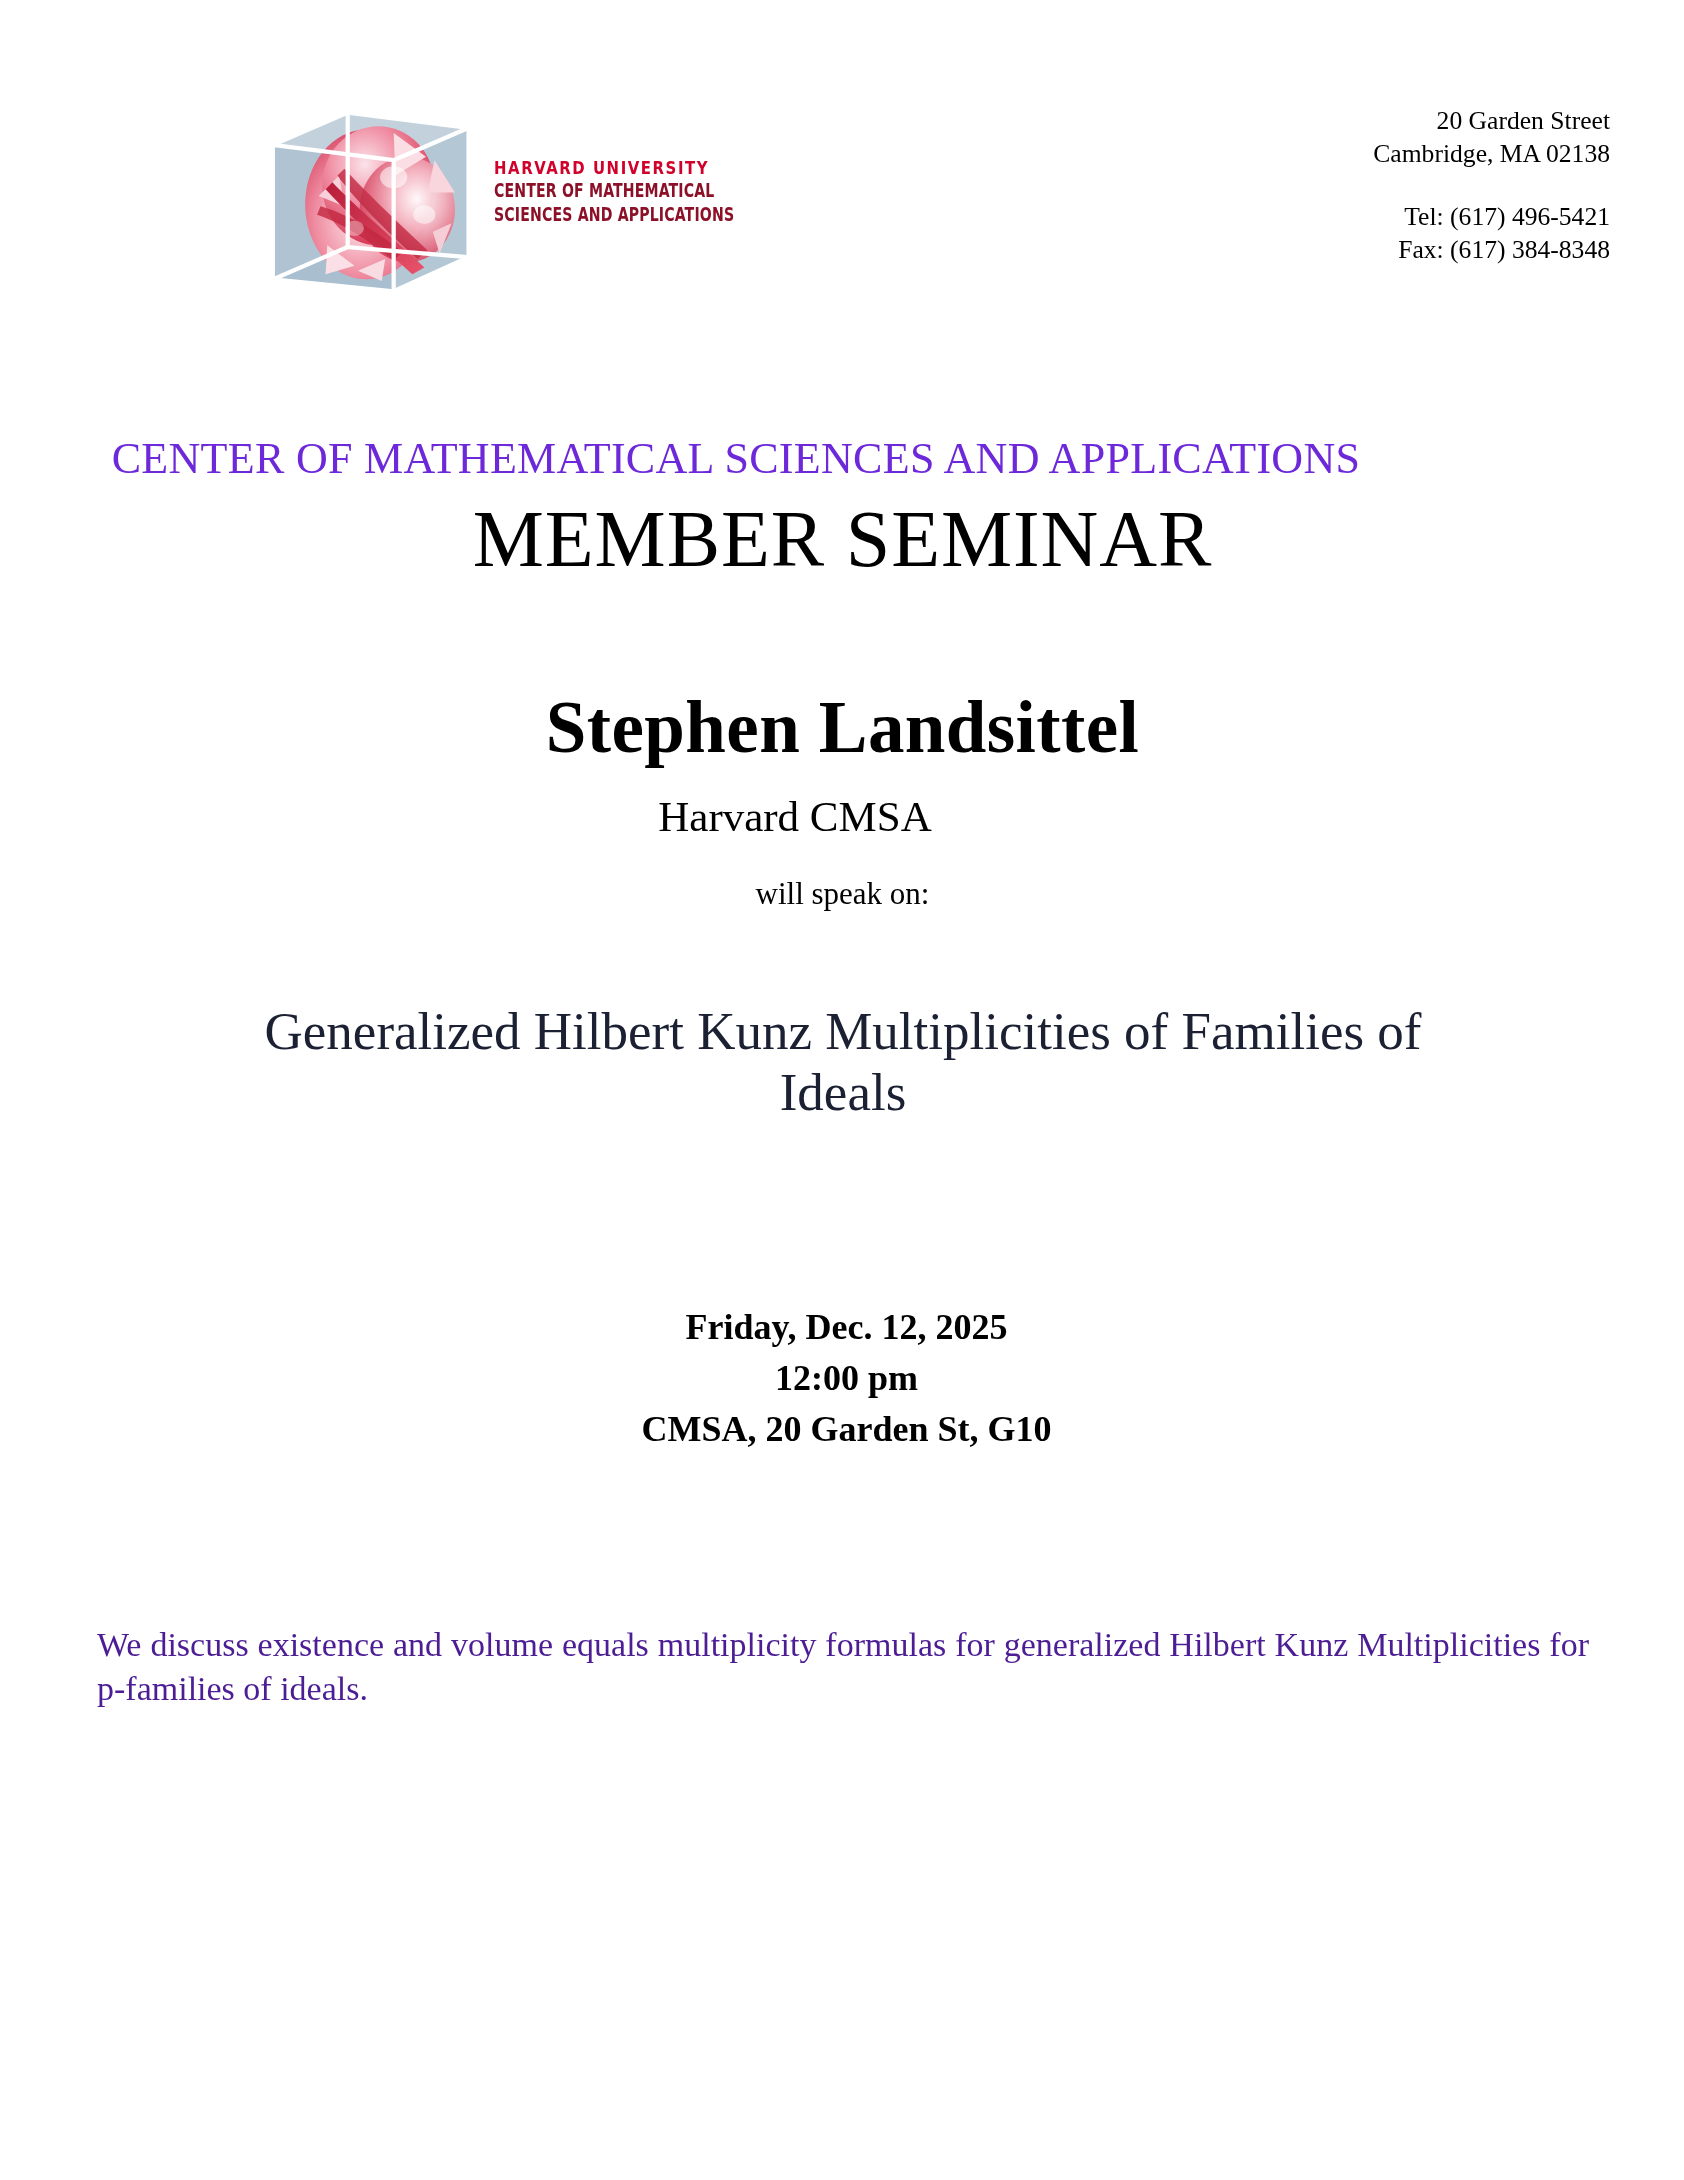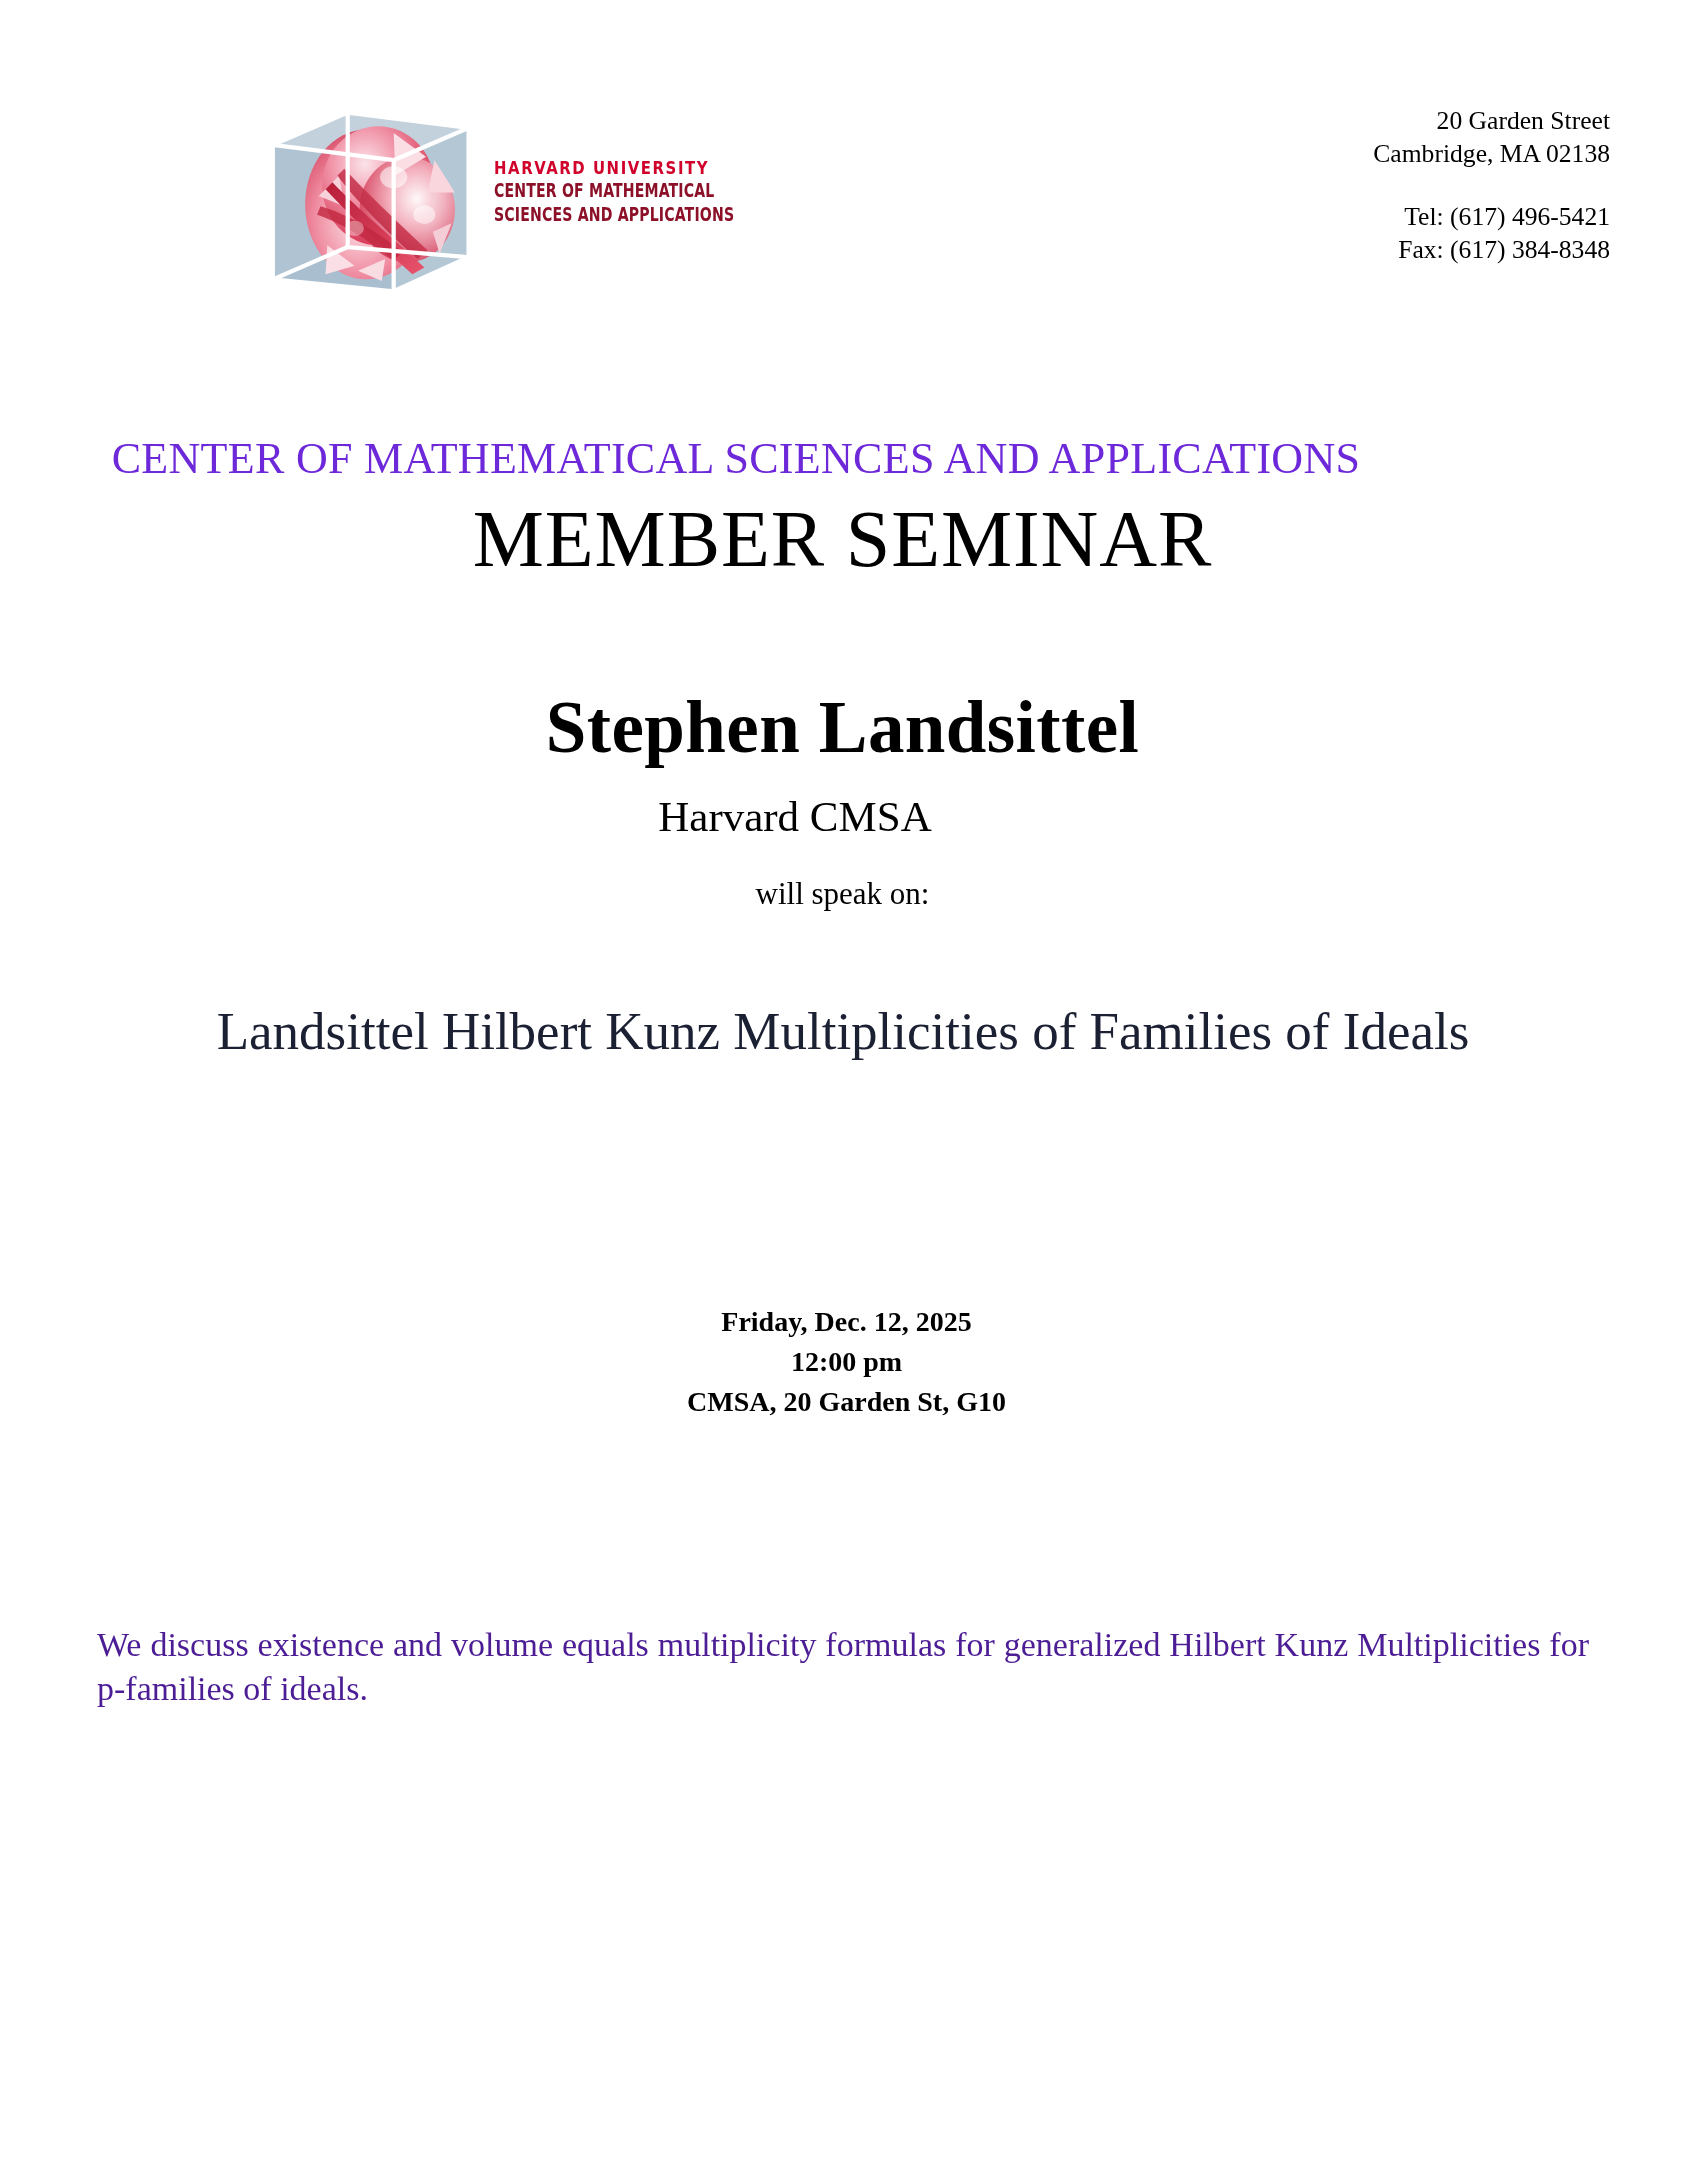--- a/index.html
+++ b/index.html
@@ -154,21 +154,21 @@
     color: #1b2033;
   }
 
   
   .event-details {
     position: absolute;
     left: 0;
     top: 1302px;
     width: 1685px;
     text-align: center;
-    font-size: 28px;
+    font-size: 36px;
     font-weight: 700;
     line-height: 1.42;
     color: #000000;
     padding-left: 8px;
     box-sizing: border-box;
   }
 
   
   .abstract {
     position: absolute;
@@ -274,21 +274,21 @@
     </div>
   </div>
 
   <div class="org-line">CENTER OF MATHEMATICAL SCIENCES AND APPLICATIONS</div>
   <div class="seminar-line">MEMBER SEMINAR</div>
 
   <div class="speaker-name">Stephen Landsittel</div>
   <div class="speaker-affil">Harvard CMSA</div>
   <div class="speak-on">will speak on:</div>
 
-  <div class="talk-title">Landsittel Hilbert Kunz Multiplicities of Families of Ideals</div>
+  <div class="talk-title">Generalized Hilbert Kunz Multiplicities of Families of Ideals</div>
 
   <div class="event-details">
     <div>Friday, Dec. 12, 2025</div>
     <div>12:00 pm</div>
     <div>CMSA, 20 Garden St, G10</div>
   </div>
 
   <div class="abstract">
     <span class="abstract-inner">We discuss existence and volume equals multiplicity formulas for generalized Hilbert Kunz Multiplicities for p-families of ideals.</span>
   </div>

